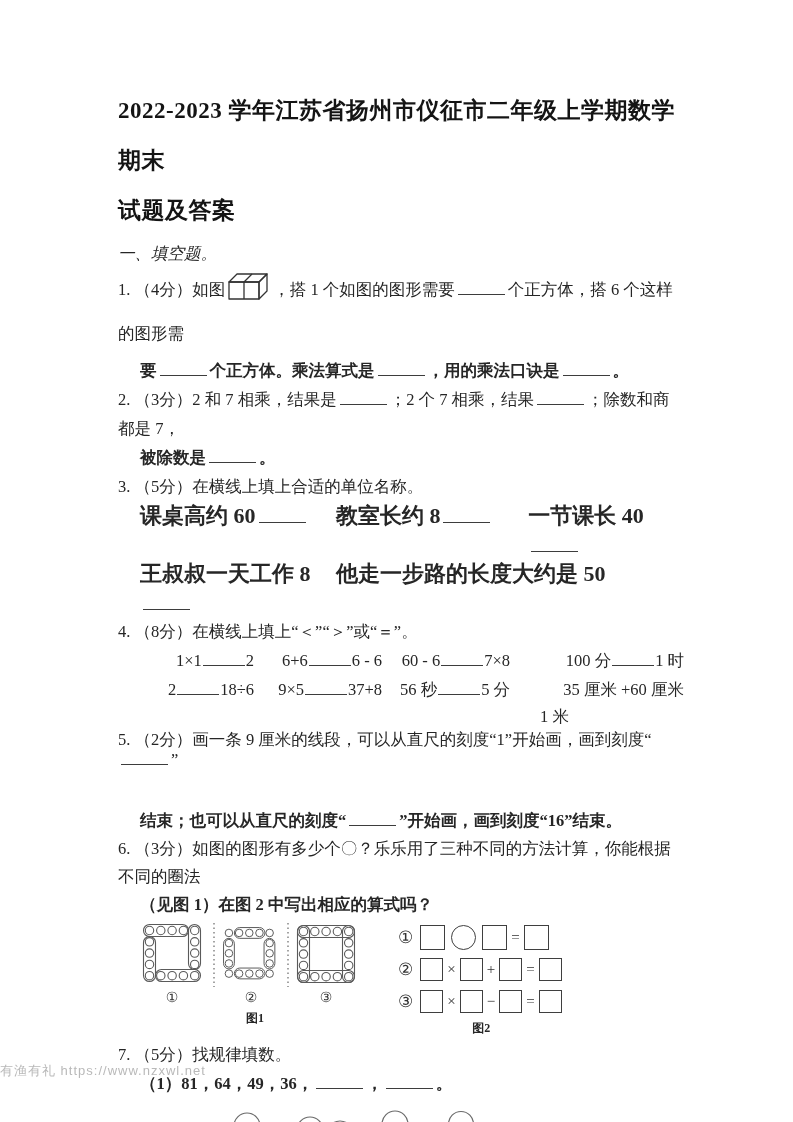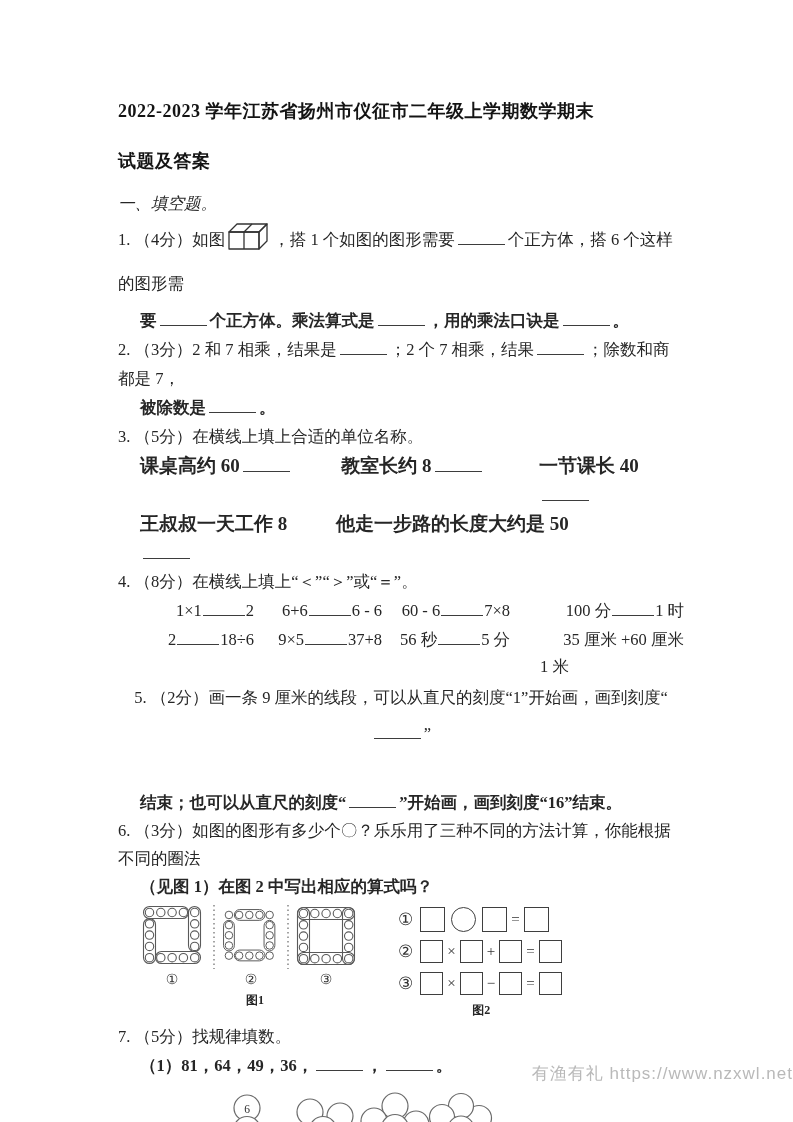--- a/index.html
+++ b/index.html
@@ -1,50 +1,50 @@
 <!DOCTYPE html>
 <html><head>
 <meta charset="utf-8">
 <style>
   html,body{margin:0;padding:0;background:#fff;}
   .page{position:relative;width:793px;height:1122px;background:#fff;overflow:hidden;
         font-family:"Liberation Serif","DejaVu Serif",serif;color:#262626;}
   .content{position:absolute;left:118px;top:86px;width:566px;}
-  .title-line{font-size:18px;font-weight:bold;line-height:50px;color:#141414;letter-spacing:0.5px;}
+  .title-line{font-size:23px;font-weight:bold;line-height:50px;color:#141414;letter-spacing:0.5px;}
   .line{font-size:16.5px;line-height:29px;}
   .tall{line-height:44px;}
   .indent{padding-left:22px;font-weight:bold;}
   .blank{display:inline-block;width:47px;height:14px;border-bottom:1px solid #3d3d3d;
          vertical-align:baseline;margin:0 3px;}
   .blank.narrow{width:42px;margin:0 1px;}
   .cube-svg{vertical-align:-10px;margin:0 2px;}
   
-  .unit-row{display:flex;font-size:19px;line-height:29px;}
+  .unit-row{display:flex;font-size:22px;line-height:29px;}
   .unit-row .u1{width:212px;}
   .unit-row .u2{width:208px;}
   .unit-row .w1{width:196px;}
   
   .q4row{display:grid;grid-template-columns:114px 128px 128px auto;font-size:16.5px;line-height:29px;padding-left:22px;text-align:right;}
   .q4-unit{padding-left:422px;font-size:16.5px;line-height:26px;}
   
   .fig-row{display:flex;align-items:flex-start;padding-left:22px;margin-top:2px;height:118px;}
   .fig1-wrap{width:230px;}
   .fig-caption{font-size:12px;font-weight:bold;text-align:center;line-height:14px;}
   .fig2-wrap{margin-left:28px;}
   .eqrow{display:flex;align-items:center;height:32px;}
   .eqlab{font-size:17px;margin-right:4px;color:#333;}
   .sq{display:inline-block;width:21px;height:21px;border:1.5px solid #3f3f3f;margin:0 3px;background:#fff;}
   .sq.big{width:23px;height:23px;}
   .opcircle{display:inline-block;width:23px;height:23px;border:1.5px solid #3f3f3f;border-radius:50%;margin:0 3px;}
   .op{font-size:15px;margin:0 1px;color:#333;}
   
   .flower-row{display:flex;align-items:center;padding-left:22px;margin-top:8px;}
   .flower-label{font-size:16.5px;margin-right:8px;}
-  .footer{position:absolute;left:0;top:1062px;width:793px;text-align:right;
-          font-family:"Liberation Sans","DejaVu Sans",sans-serif;font-size:17px;color:#b9b9b9;letter-spacing:1px;}
+  .footer{position:absolute;left:0;top:1062px;width:793px;text-align:left;
+          font-family:"Liberation Sans","DejaVu Sans",sans-serif;font-size:13px;color:#b9b9b9;letter-spacing:1px;}
   svg text{font-family:"Liberation Serif","DejaVu Serif",serif;}
 </style>
 </head>
 <body>
 
 <div class="page">
   <div class="content">
 
     <div class="title-line">2022-2023 学年江苏省扬州市仪征市二年级上学期数学期末</div>
     <div class="title-line">试题及答案</div>
@@ -92,21 +92,21 @@
       <span><span>100 分</span><span class="blank narrow"></span><span>1 时</span></span>
     </div>
     <div class="q4row">
       <span><span>2</span><span class="blank narrow"></span><span>18÷6</span></span>
       <span><span>9×5</span><span class="blank narrow"></span><span>37+8</span></span>
       <span><span>56 秒</span><span class="blank narrow"></span><span>5 分</span></span>
       <span>35 厘米 +60 厘米</span>
     </div>
     <div class="q4-unit">1 米</div>
 
-    <div class="line" style="line-height:36px;text-align:center;">
+    <div class="line" style="line-height:20px;">
       <span>5. （2分）画一条 9 厘米的线段，可以从直尺的刻度“1”开始画，画到刻度“</span><span class="blank"></span><span>”</span>
     </div>
     <div class="line indent" style="line-height:28px;margin-top:37px;">
       <span>结束；也可以从直尺的刻度“</span><span class="blank"></span><span>”开始画，画到刻度“16”结束。</span>
     </div>
 
     <div class="line" style="line-height:28px;">6. （3分）如图的图形有多少个〇？乐乐用了三种不同的方法计算，你能根据不同的圈法</div>
     <div class="line indent" style="line-height:28px;">（见图 1）在图 2 中写出相应的算式吗？</div>
 
     <div class="fig-row">

